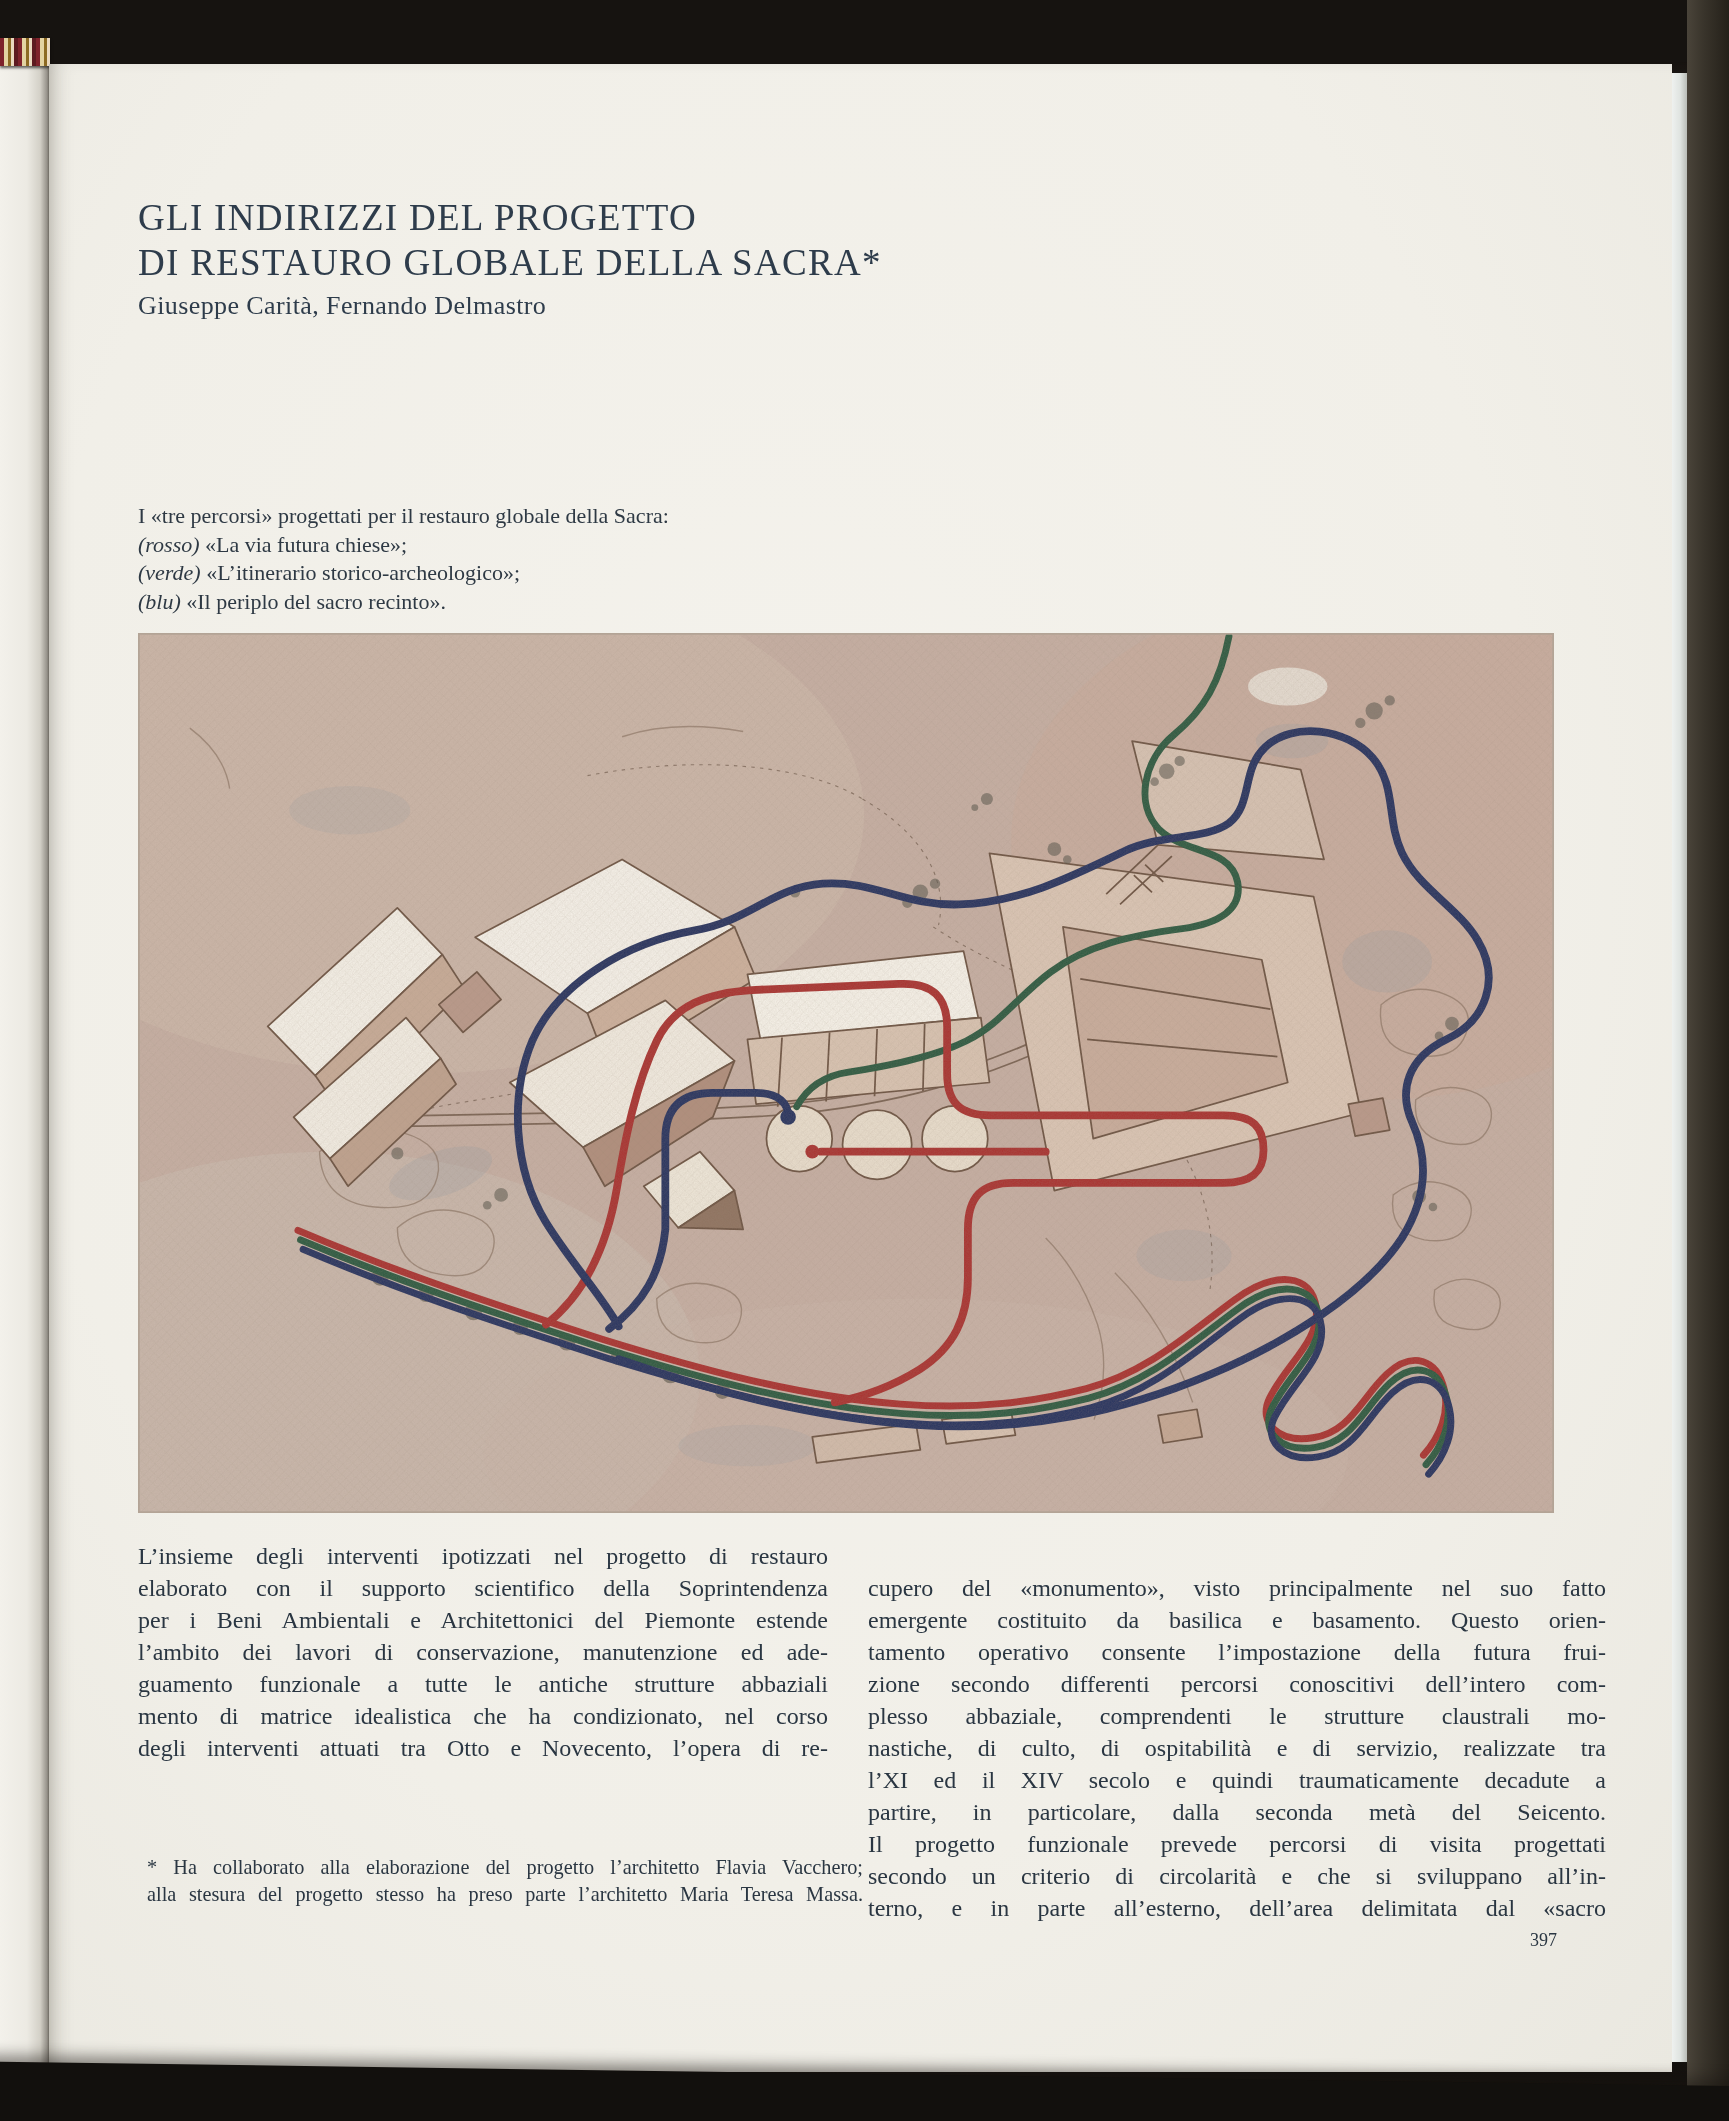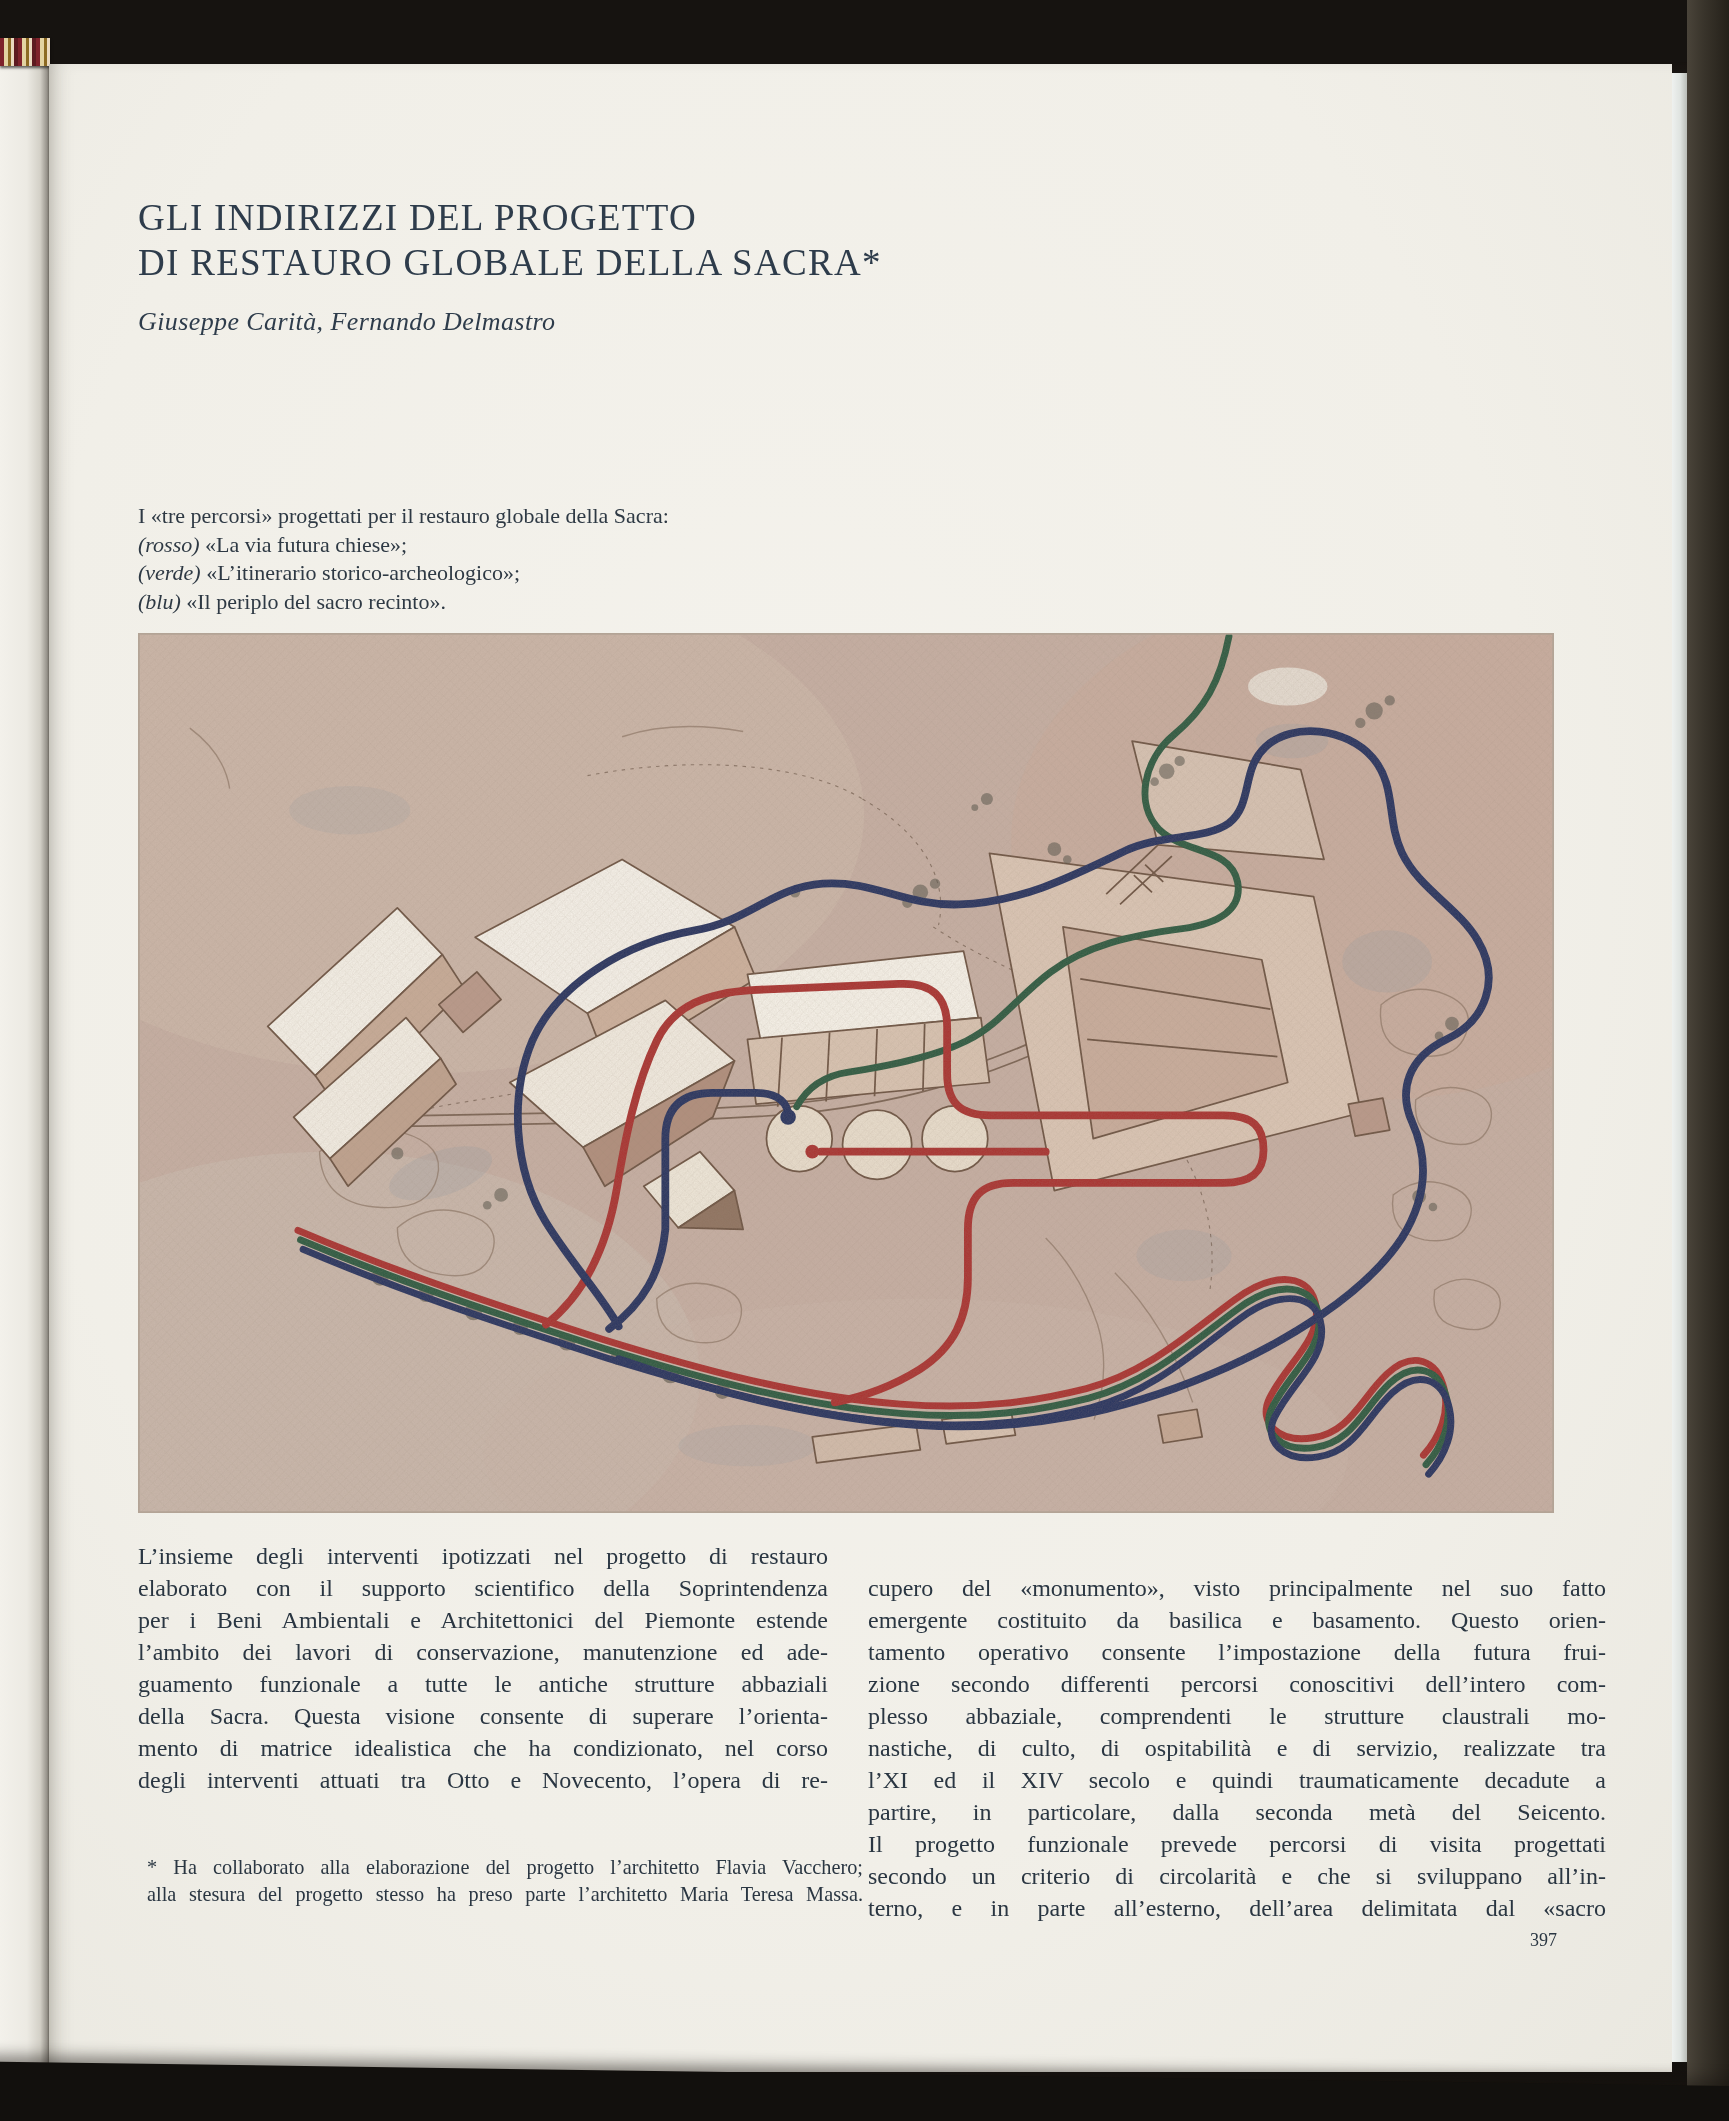--- a/index.html
+++ b/index.html
@@ -22,21 +22,21 @@
   .right-band{left:1687px;top:0;width:42px;height:2121px;
     background:linear-gradient(90deg,#4a443a 0%,#39342b 40%,#242019 100%);}
   .top-band{left:0;top:-7px;width:1729px;height:73px;background:#161310;
     transform:rotate(-0.25deg);box-shadow:0 4.3px 8.6px rgba(20,16,12,.5);}
   .bottom-band{left:-26px;top:2074px;width:1799px;height:104px;background:#12100d;
     transform:rotate(0.8deg);box-shadow:0 -7px 14px rgba(25,20,15,.45);}
 
   
   .title-block{left:138px;top:195px;width:1409px;text-align:left;color:#2e3c4b;}
   .title-line{font-size:37px;line-height:45px;letter-spacing:1.3px;font-weight:normal;}
-  .authors{margin-top:22px;font-size:26px;font-style:italic;letter-spacing:0.4px;}
+  .authors{margin-top:6px;font-size:26px;letter-spacing:0.4px;}
   .caption{left:138px;top:502px;width:674px;font-size:22px;line-height:28.5px;color:#2e3944;}
   .cap-term{font-style:italic;}
   .bodycol{color:#2a3642;font-size:24px;line-height:32px;}
   .col-left{left:138px;top:1540px;width:690px;}
   .col-right{left:868px;top:1572px;width:738px;}
   .tline{text-align:justify;text-align-last:justify;}
   .footnote{left:147px;top:1854px;width:716px;font-size:20.3px;line-height:27px;color:#2a3642;}
   .page-number{left:1349px;top:1930px;width:208px;text-align:right;font-size:18px;color:#2a3642;}
 
   .figure{left:138px;top:633px;width:1416px;height:880px;}
@@ -229,21 +229,20 @@
       <rect x="1" y="1" width="1636" height="1016" fill="none" stroke="#b3a496" stroke-width="2"></rect>
     </svg>
   </div>
 
   <div class="abs bodycol col-left">
     <div class="tline">L’insieme degli interventi ipotizzati nel progetto di restauro</div>
     <div class="tline">elaborato con il supporto scientifico della Soprintendenza</div>
     <div class="tline">per i Beni Ambientali e Architettonici del Piemonte estende</div>
     <div class="tline">l’ambito dei lavori di conservazione, manutenzione ed ade-</div>
     <div class="tline">guamento funzionale a tutte le antiche strutture abbaziali</div>
-    <div class="tline">della Sacra. Questa visione consente di superare l’orienta-</div>
     <div class="tline">mento di matrice idealistica che ha condizionato, nel corso</div>
     <div class="tline">degli interventi attuati tra Otto e Novecento, l’opera di re-</div>
   </div>
 
   <div class="abs bodycol col-right">
     <div class="tline">cupero del «monumento», visto principalmente nel suo fatto</div>
     <div class="tline">emergente costituito da basilica e basamento. Questo orien-</div>
     <div class="tline">tamento operativo consente l’impostazione della futura frui-</div>
     <div class="tline">zione secondo differenti percorsi conoscitivi dell’intero com-</div>
     <div class="tline">plesso abbaziale, comprendenti le strutture claustrali mo-</div>

